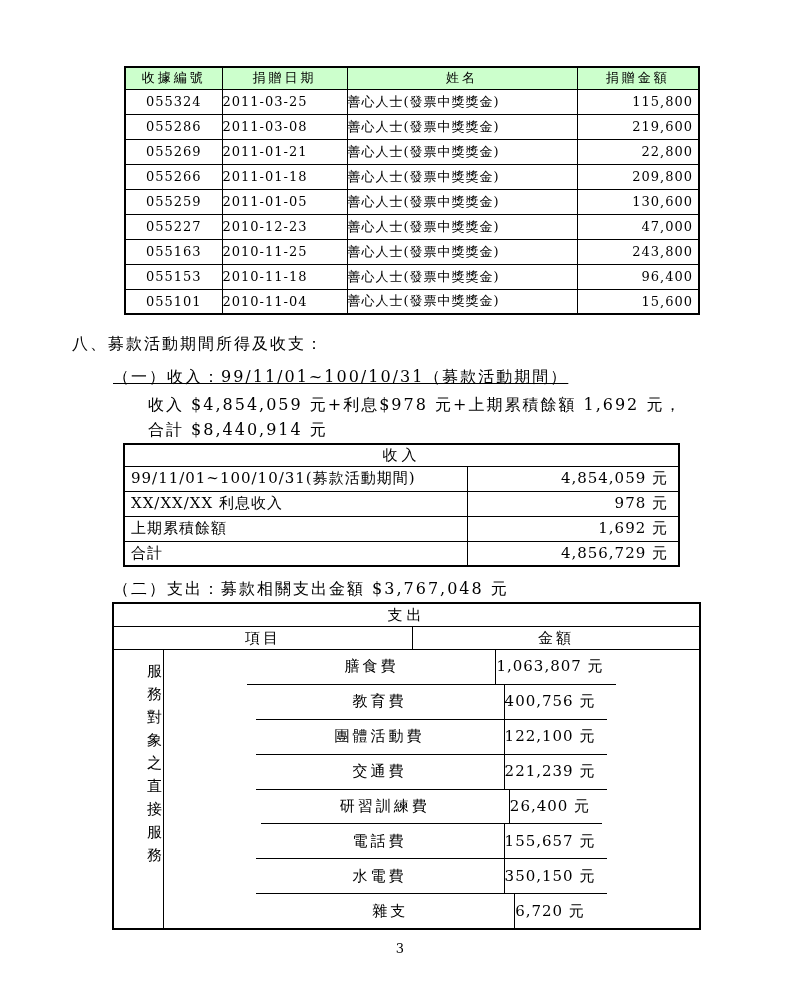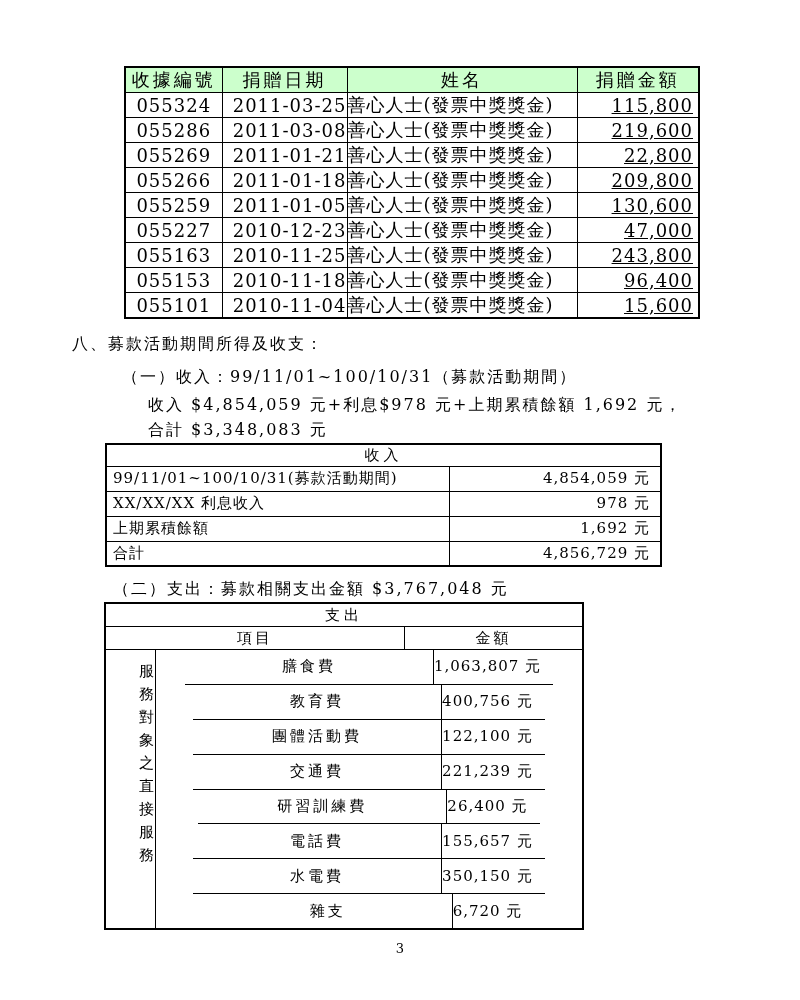--- a/index.html
+++ b/index.html
@@ -15,54 +15,54 @@
   }
 
   
   table { border-collapse:collapse; table-layout:fixed; }
   .bordered { border:2px solid var(--border,#000); }
   .bordered th, .bordered td { border:1px solid var(--border,#000); overflow:hidden; white-space:nowrap; }
 
   
   .donation-table {
     position:absolute; left:124px; top:66px; width:574px;
-    font-size:18px;
+    font-size:13px;
   }
   .donation-table th {
     height:22px; background:var(--header-bg,#ccffcc);
     font-weight:normal; letter-spacing:3px; text-align:center;
   }
   .donation-table td { height:25px; }
   .donation-table .c-receipt { text-align:center; letter-spacing:1px; }
-  .donation-table .c-date    { text-align:right; letter-spacing:1px;margin-left:16px; }
+  .donation-table .c-date    { text-align:left; letter-spacing:1px;margin-left:16px; }
   .donation-table .c-name    { text-align:left; letter-spacing:1px; }
-  .donation-table .c-amount  { text-align:right; padding-right:5px; letter-spacing:1px;text-decoration:underline; }
+  .donation-table .c-amount  { text-align:right; padding-right:5px; letter-spacing:1px; }
 
   
   .line { position:absolute; font-size:16px; white-space:nowrap; letter-spacing:2px; }
   .l-heading        { left:72px;  top:334px; }
-  .l-income-label   { left:122px; top:367px; }
+  .l-income-label   { left:113px; top:367px;text-decoration:underline; }
   .l-income-detail  { left:148px; top:395px; }
   .l-income-total   { left:148px; top:420px; }
   .l-expense-head   { left:113px; top:579px; }
 
   
   .income-table {
-    position:absolute; left:105px; top:443px; width:555px;
+    position:absolute; left:123px; top:443px; width:555px;
     font-size:15px;
     padding-left:12px;
   }
   .income-table .t-title { height:22px; text-align:center; letter-spacing:4px; }
   .income-table td { height:25px; }
   .income-table .i-label  { text-align:left;  padding-left:6px; letter-spacing:1px; }
   .income-table .i-amount { text-align:right; padding-right:10px; letter-spacing:1px; }
 
   
   .expense-table {
-    position:absolute; left:104px; top:602px; width:480px; height:328px;
+    position:absolute; left:112px; top:602px; width:589px; height:328px;
     border:2px solid var(--border,#000); font-size:15px;
     display:flex; flex-direction:column;
   }
   .x-title {
     height:23px; border-bottom:1px solid var(--border,#000);
     display:flex; align-items:center; justify-content:center; letter-spacing:4px;
   }
   .x-head { height:23px; border-bottom:1px solid var(--border,#000); display:flex; }
   .x-head-item {
     width:299px; border-right:1px solid var(--border,#000);
@@ -175,21 +175,21 @@
           <td class="c-date">2010-11-04</td>
           <td class="c-name">善心人士(發票中獎獎金)</td>
           <td class="c-amount">15,600</td>
         </tr>
       </tbody>
   </table>
 
   <div class="line l-heading">八、募款活動期間所得及收支：</div>
   <div class="line l-income-label">（一）收入：99/11/01~100/10/31（募款活動期間）</div>
   <div class="line l-income-detail">收入 $4,854,059 元+利息$978 元+上期累積餘額 1,692 元，</div>
-  <div class="line l-income-total">合計 $3,348,083 元</div>
+  <div class="line l-income-total">合計 $8,440,914 元</div>
 
   <table class="income-table bordered">
     <colgroup>
       <col style="width:343px">
         <col style="width:212px">
     </colgroup>
     <tbody>
       <tr>
         <td class="t-title" colspan="2">收入</td>
       </tr>

